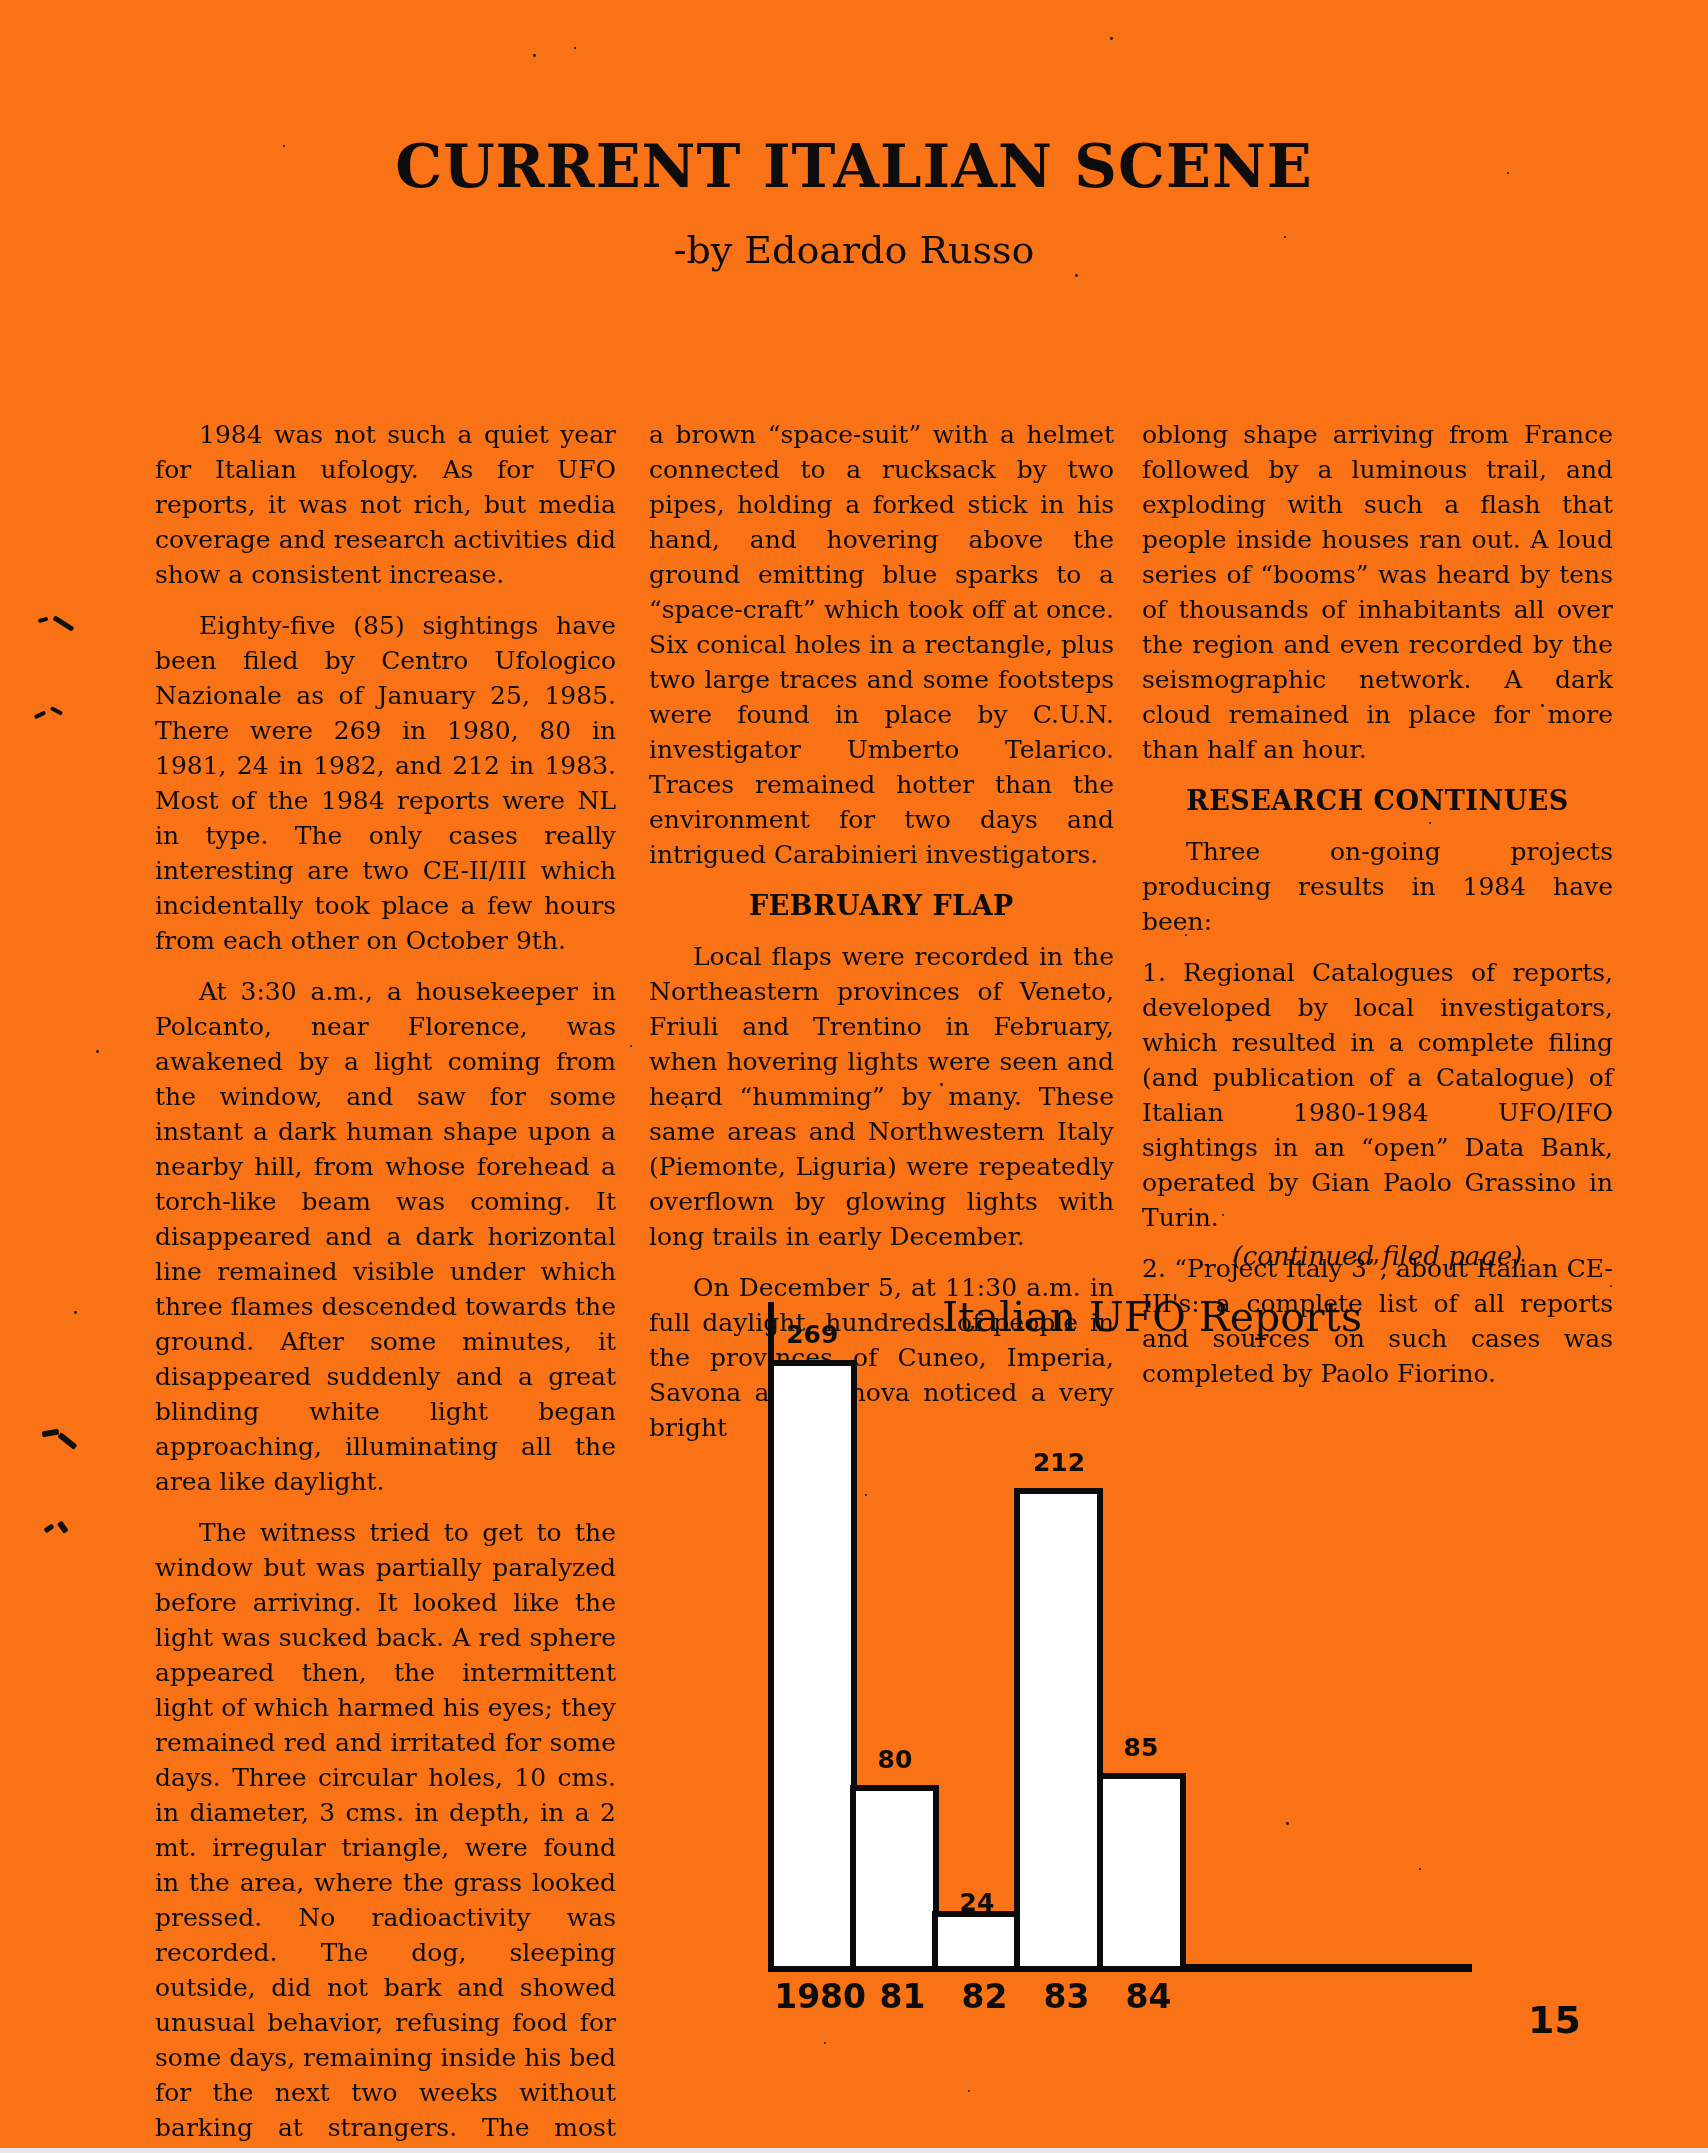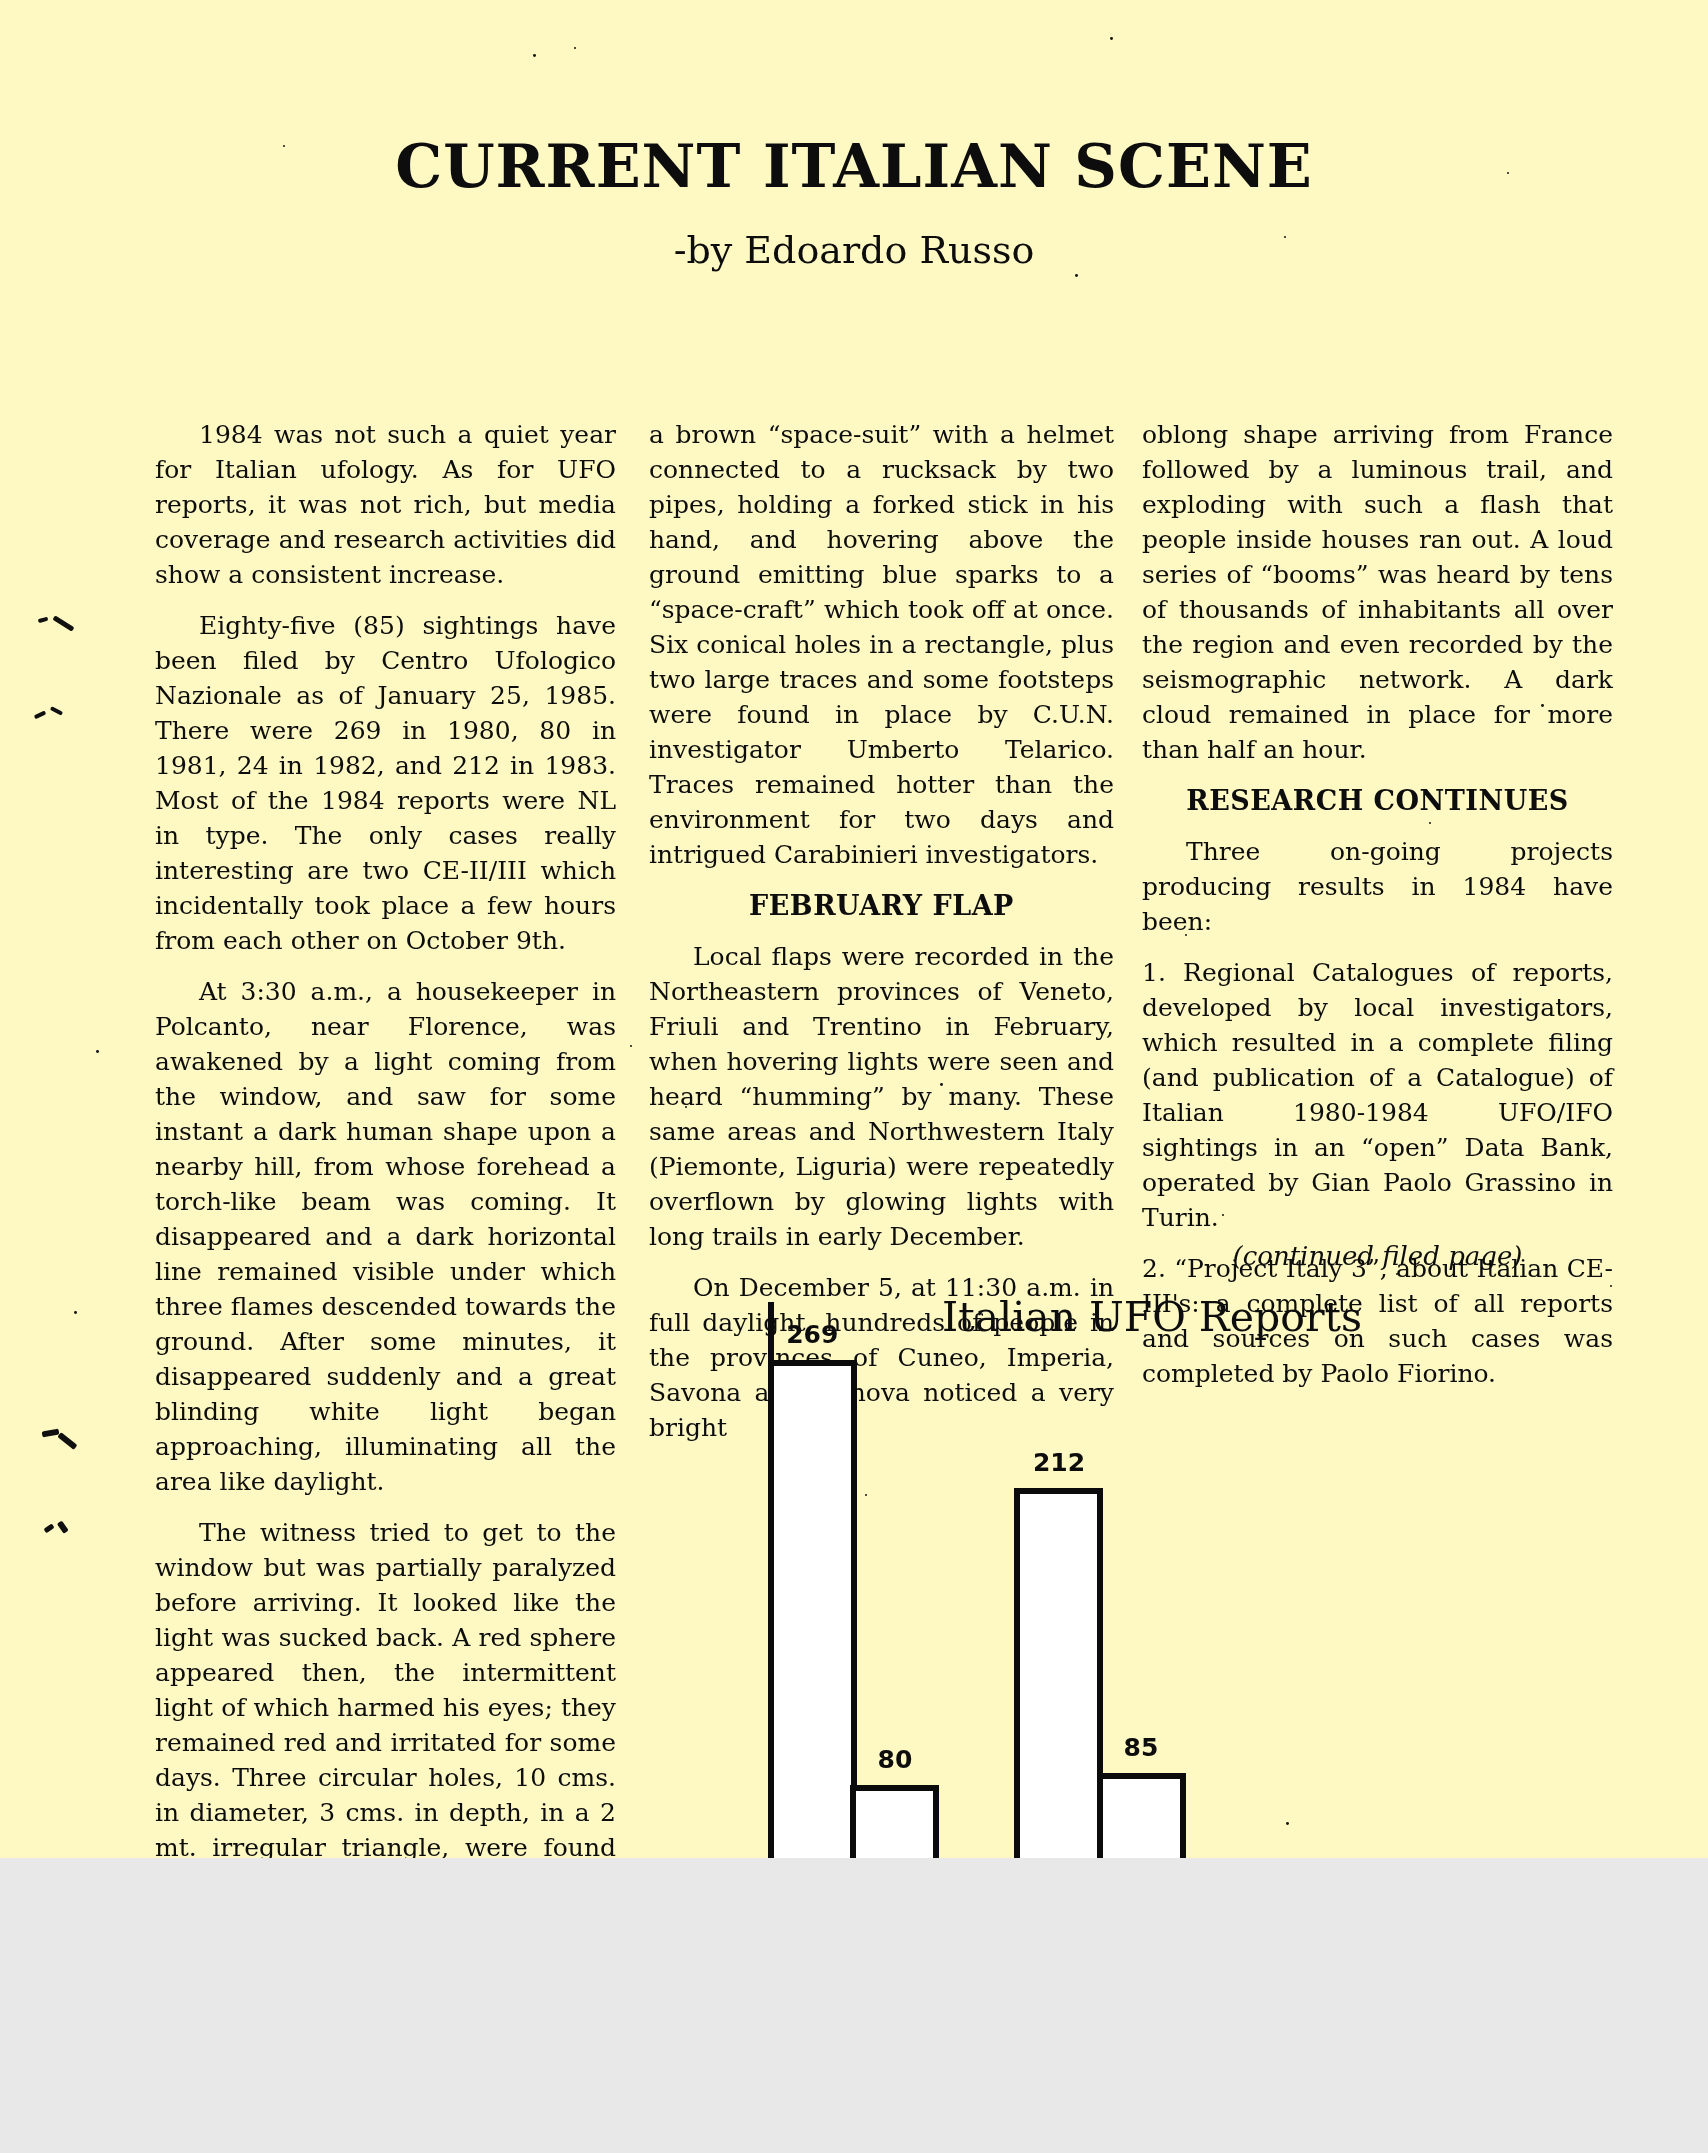--- a/index.html
+++ b/index.html
@@ -1,19 +1,19 @@
 <!DOCTYPE html>
 <html><head>
 <meta charset="utf-8">
 <style>
   html,body{margin:0;padding:0;background:#e8e8e8;}
   .page{
     position:relative;
-    width:1708px;height:1858px;
-    background:#fef9c3;
+    width:1708px;height:2148px;
+    background:#f97316;
     overflow:hidden;
     font-family:"DejaVu Serif", serif;
     color:#0d0d0d;
   }
   .page-title{
     position:absolute;left:0;top:132px;width:1708px;
     text-align:center;
     font-size:59px;font-weight:600;letter-spacing:1px;
     font-family:"DejaVu Serif", serif;
   }

